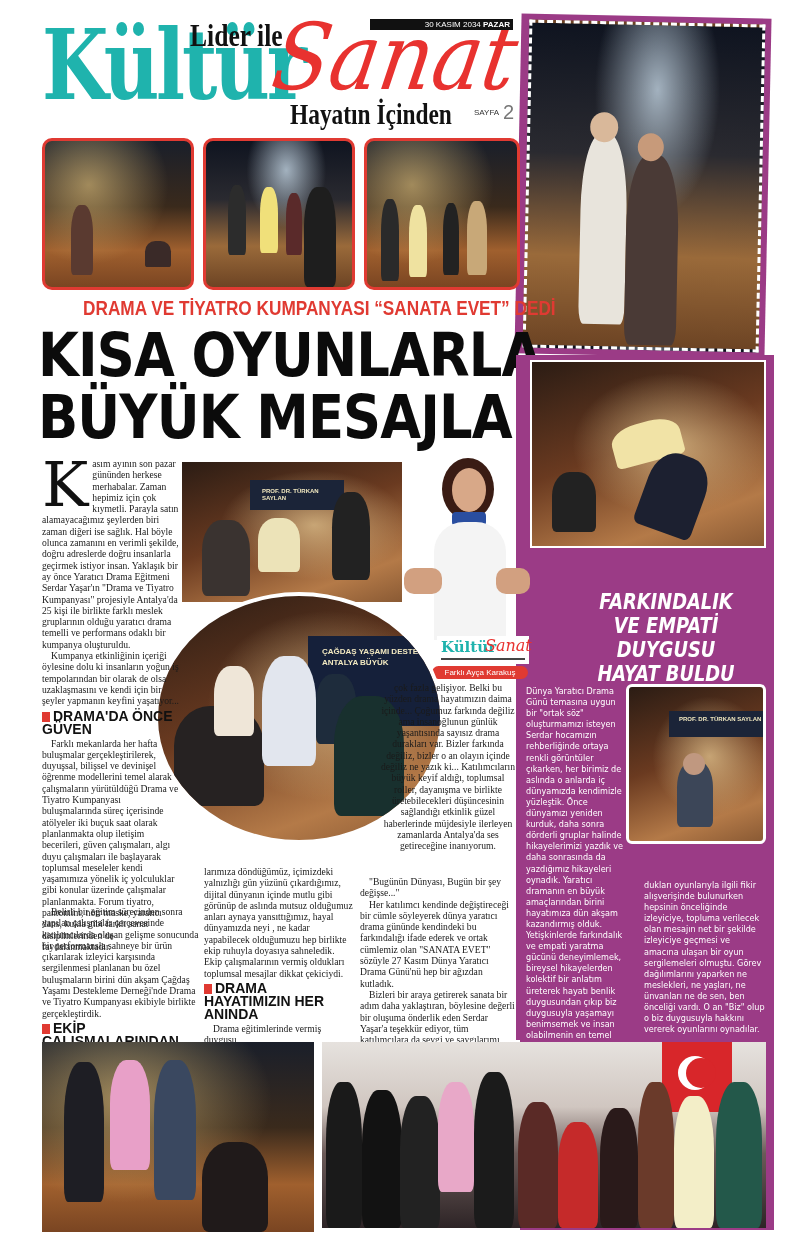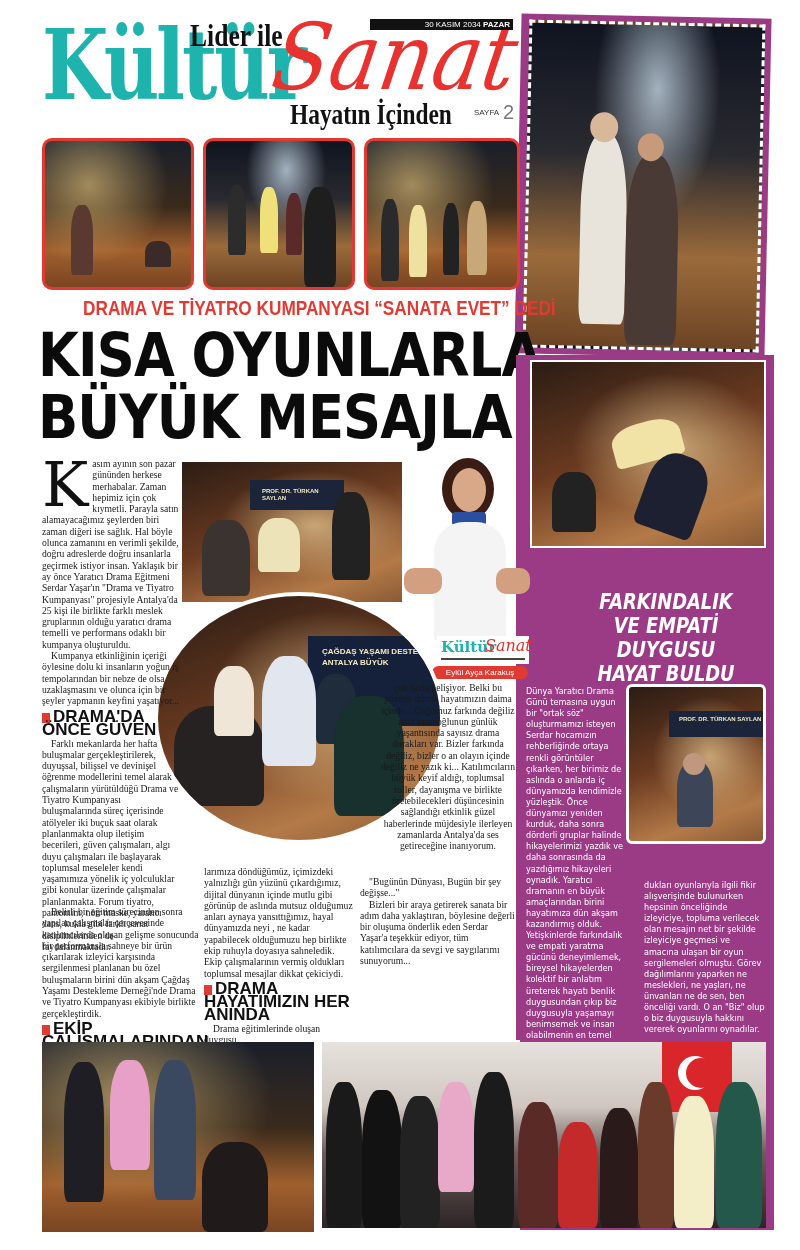--- a/index.html
+++ b/index.html
@@ -87,21 +87,21 @@
 
   
   .col { font-family: "Liberation Serif", serif; font-size: 9.6px; line-height: 11.3px; color: #1a1a1a; text-align: left; }
   .col p { text-indent: 9px; margin-bottom: 0; }
   .col p.noind { text-indent: 0; }
   .dropcap {
     float: left; font-family: "DejaVu Serif", serif; font-size: 62px; line-height: 50px;
     margin: 2px 4px 0 0; color: #111;
   }
   .subhead {
-    font-family: "Liberation Sans", sans-serif; font-weight: bold; font-size: 17px; line-height: 13px;
+    font-family: "Liberation Sans", sans-serif; font-weight: bold; font-size: 14px; line-height: 13px;
     color: #111; margin: 3px 0 2px 0; text-transform: uppercase;
   }
   .subhead .sq { display: inline-block; width: 8px; height: 10px; background: #e03a32; margin-right: 3px; vertical-align: -1px; }
 
   
   .purple { background: #9b3b86; }
   .purple-text { color: #fff; font-family: "DejaVu Sans", sans-serif; font-size: 8.1px; line-height: 11.1px; }
   .purple-title {
     color: #fff; font-family: "DejaVu Sans", sans-serif; font-style: italic; font-weight: bold;
     font-size: 21px; line-height: 24px; text-align: center; transform: scaleX(0.85); transform-origin: center top;
@@ -207,61 +207,62 @@
   <div class="abs" style="left:48px;top:62px;width:34px;height:14px;background:#2a4ea0;border-radius:4px;"></div>
   <div class="abs" style="left:30px;top:72px;width:72px;height:118px;background:#f4f4f4;border-radius:30px 30px 0 0;"></div>
   <div class="abs" style="left:0px;top:118px;width:38px;height:26px;background:#d2a080;border-radius:10px;"></div>
   <div class="abs" style="left:92px;top:118px;width:34px;height:26px;background:#d2a080;border-radius:10px;"></div>
 </div>
 <div class="abs mini-logo">
   <span class="k">Kültür</span>
   <span class="s">Sanat</span>
   <span class="line"></span>
 </div>
-<div class="abs byline">Eylül Ayça Karakuş</div>
+<div class="abs byline">Farklı Ayça Karakuş</div>
 
 <div class="abs photo ph-warm" style="left:154px;top:592px;width:290px;height:252px;border-radius:50%;border:4px solid #fff;">
   <div class="abs" style="left:150px;top:40px;width:140px;height:90px;background:#15203a;">
     <div style="font-family:'Liberation Sans',sans-serif;font-size:8px;color:#f1e8c0;font-weight:bold;padding:10px 0 0 14px;line-height:11px;">
       <div>ÇAĞDAŞ YAŞAMI DESTEKLEME</div>
       <div>ANTALYA BÜYÜK</div>
     </div>
   </div>
   <div class="fig" style="left:16px;top:110px;width:90px;height:100px;background:#262222;"></div>
   <div class="fig" style="left:56px;top:70px;width:40px;height:70px;background:#efe6d8;"></div>
   <div class="fig" style="left:104px;top:60px;width:54px;height:110px;background:#e2e6ee;"></div>
   <div class="fig" style="left:158px;top:78px;width:40px;height:70px;background:#1e2c3c;"></div>
   <div class="fig" style="left:176px;top:100px;width:70px;height:120px;background:#18302e;"></div>
 </div>
 
 <div class="abs col" style="left:42px;top:458px;width:140px;">
   <span class="dropcap">K</span>
   <p class="noind">asım ayının son pazar gününden herkese merhabalar. Zaman hepimiz için çok kıymetli. Parayla satın alamayacağımız şeylerden biri zaman diğeri ise sağlık. Hal böyle olunca zamanını en verimli şekilde, doğru adreslerde doğru insanlarla geçirmek istiyor insan. Yaklaşık bir ay önce Yaratıcı Drama Eğitmeni Serdar Yaşar'ın "Drama ve Tiyatro Kumpanyası" projesiyle Antalya'da 25 kişi ile birlikte farklı meslek gruplarının olduğu yaratıcı drama temelli ve performans odaklı bir kumpanya oluşturuldu.</p>
-  <p>Kumpanya etkinliğinin içeriği öylesine dolu ki insanların yoğun iş tempolarından bir nebze de olsa uzaklaşmasını ve olunca için bir şeyler yapmanın keyfini yaşatıyor...</p>
+  <p>Kumpanya etkinliğinin içeriği öylesine dolu ki insanların yoğun iş tempolarından bir olarak de olsa uzaklaşmasını ve kendi için bir şeyler yapmanın keyfini yaşatıyor...</p>
   <div class="subhead"><span class="sq"></span><span>DRAMA'DA ÖNCE GÜVEN</span></div>
   <p>Farklı mekanlarda her hafta buluşmalar gerçekleştirilerek, duyuşsal, bilişsel ve devinişel öğrenme modellerini temel alarak çalışmaların yürütüldüğü Drama ve Tiyatro Kumpanyası buluşmalarında süreç içerisinde atölyeler iki buçuk saat olarak planlanmakta olup iletişim becerileri, güven çalışmaları, algı duyu çalışmaları ile başlayarak toplumsal meseleler kendi yaşamımıza yönelik iç yolculuklar gibi konular üzerinde çalışmalar planlanmakta. Forum tiyatro, pantomim, nötr maske, yaratıcı dans, kukla gibi farklı sanat disiplinlerinden de faydalanmaktadır.</p>
 </div>
 
 <div class="abs col" style="left:42px;top:906px;width:160px;">
   <p>Belirli bir eğitim sürecinden sonra yapılan çalışmalar çerçevesinde katılımcılarda oluşan gelişme sonucunda bir performansla sahneye bir ürün çıkarılarak izleyici karşısında sergilenmesi planlanan bu özel buluşmaların birini dün akşam Çağdaş Yaşamı Destekleme Derneği'nde Drama ve Tiyatro Kumpanyası ekibiyle birlikte gerçekleştirdik.</p>
   <div class="subhead"><span class="sq"></span><span>EKİP ÇALIŞMALARINDAN TOPLUMSAL MESAJ</span></div>
   <p>27 Kasım Dünya Yaratıcı Günü'nü kutladığımız etkinliğimizden çocukluk yıl-</p>
 </div>
 
 <div class="abs col" style="left:204px;top:866px;width:150px;">
   <p class="noind">larımıza döndüğümüz, içimizdeki yalnızlığı gün yüzünü çıkardığımız, dijital dünyanın içinde mutlu gibi görünüp de aslında mutsuz olduğumuz anları aynaya yansıttığımız, hayal dünyamızda neyi , ne kadar yapabilecek olduğumuzu hep birlikte ekip ruhuyla doyasıya sahneledik. Ekip çalışmalarının vermiş oldukları toplumsal mesajlar dikkat çekiciydi.</p>
   <div class="subhead"><span class="sq"></span><span>DRAMA HAYATIMIZIN HER ANINDA</span></div>
-  <p>Drama eğitimlerinde oluşan duygusu</p>
+  <p>Drama eğitimlerinde vermiş duygusu</p>
 </div>
 
 <div class="abs col" style="left:360px;top:682px;width:156px;text-align:center;">
   <p class="noind" style="padding-left:20px;">çok fazla gelişiyor. Belki bu yüzden drama hayatımızın daima içinde... Çoğumuz farkında değiliz ama insanoğlunun günlük yaşantısında sayısız drama durakları var. Bizler farkında değiliz, bizler o an olayın içinde değiliz ne yazık ki... Katılımcıların büyük keyif aldığı, toplumsal roller, dayanışma ve birlikte üretebilecekleri düşüncesinin sağlandığı etkinlik güzel haberlerinde müjdesiyle ilerleyen zamanlarda Antalya'da ses getireceğine inanıyorum.</p>
 </div>
 <div class="abs col" style="left:360px;top:876px;width:156px;">
   <p>"Bugünün Dünyası, Bugün bir şey değişse..."</p>
+  <p>Her katılımcı kendinde değiştireceği bir cümle söyleyerek dünya yaratıcı drama gününde kendindeki bu farkındalığı ifade ederek ve ortak cümlemiz olan "SANATA EVET" sözüyle 27 Kasım Dünya Yaratıcı Drama Günü'nü hep bir ağızdan kutladık.</p>
   <p>Bizleri bir araya getirerek sanata bir adım daha yaklaştıran, böylesine değerli bir oluşuma önderlik eden Serdar Yaşar'a teşekkür ediyor, tüm katılımcılara da sevgi ve saygılarımı sunuyorum...</p>
 </div>
 
 <div class="abs photo ph-night" style="left:42px;top:1042px;width:272px;height:190px;">
   <div class="fig" style="left:22px;top:20px;width:40px;height:140px;background:#1e1e24;"></div>
   <div class="fig" style="left:68px;top:18px;width:40px;height:110px;background:#e8a0c8;"></div>
   <div class="fig" style="left:112px;top:18px;width:42px;height:140px;background:#3a4860;"></div>
   <div class="fig" style="left:160px;top:100px;width:66px;height:90px;background:#201a1a;"></div>
 </div>
 

